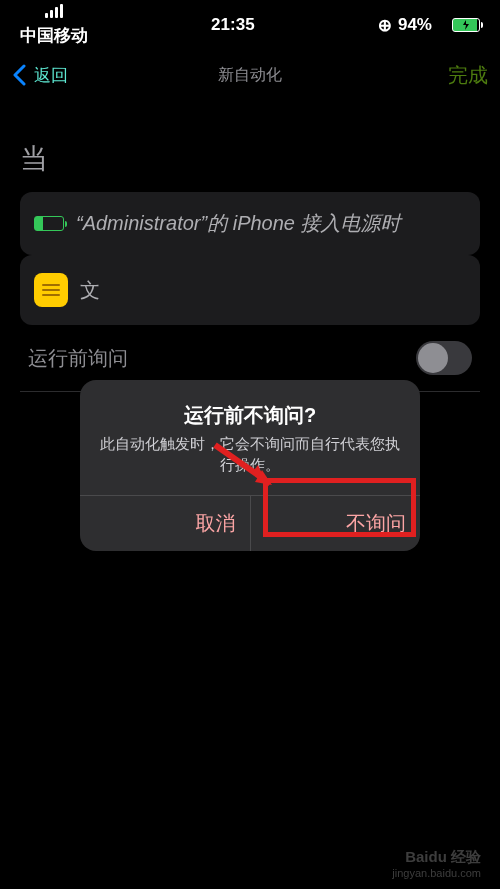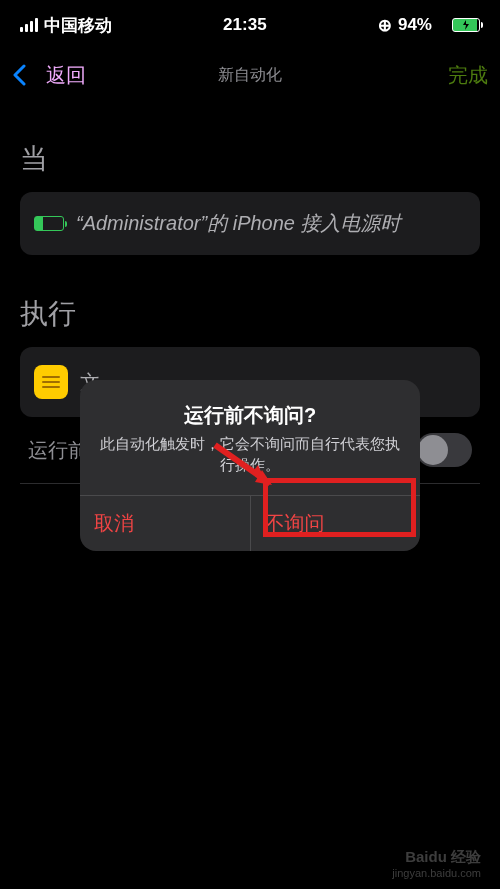--- a/index.html
+++ b/index.html
@@ -22,20 +22,21 @@
       justify-content: space-between;
       align-items: center;
       padding: 0 20px;
       font-size: 17px;
       font-weight: 600;
     }
     .status-left {
       display: flex;
       align-items: center;
       gap: 6px;
+      flex-direction: column;
     }
     .signal-bars {
       display: flex;
       align-items: flex-end;
       gap: 2px;
     }
     .signal-bars span {
       width: 3px;
       background: #fff;
       border-radius: 1px;
@@ -75,25 +76,25 @@
       border-radius: 0 2px 2px 0;
     }
     .nav-bar {
       height: 50px;
       display: flex;
       align-items: center;
       justify-content: space-between;
       padding: 0 12px;
     }
     .nav-back {
-      color: #f0abfc;
-      font-size: 20px;
-      display: flex;
-      align-items: center;
-      gap: 20px;
+      color: #5eead4;
+      font-size: 17px;
+      display: flex;
+      align-items: center;
+      gap: 8px;
     }
     .nav-title {
       color: #8e8e93;
       font-size: 16px;
       position: absolute;
       left: 50%;
       transform: translateX(-50%);
     }
     .nav-done {
       color: #4d7c0f;
@@ -227,23 +228,23 @@
       font-size: 15px;
       line-height: 1.4;
     }
     .alert-buttons {
       display: flex;
       border-top: 1px solid #4a4a4c;
     }
     .alert-button {
       flex: 1;
       padding: 14px;
-      text-align: left;
-      font-size: 20px;
-      color: #ef4444;
+      text-align: right;
+      font-size: 20px;
+      color: #fca5a5;
     }
     .alert-button:first-child {
       border-right: 1px solid #4a4a4c;
     }
     .highlight-box {
       position: absolute;
       border: 5px solid #e02020;
       top: 478px;
       left: 263px;
       width: 153px;
@@ -308,21 +309,20 @@
   <div class="nav-done">完成</div>
 </div>
 
 <div class="content">
   <div class="section-label">当</div>
   <div class="trigger-row">
     <div class="battery-icon-sm"></div>
     <span class="trigger-text">“Administrator”的 iPhone 接入电源时</span>
   </div>
 
-  <div class="section-label" style="margin-top:40px">执行</div>
   <div class="action-row">
     <div class="action-icon">
       <span></span>
         <span></span>
         <span></span>
     </div>
     <span class="trigger-text">文</span>
   </div>
 
   <div class="toggle-row">

